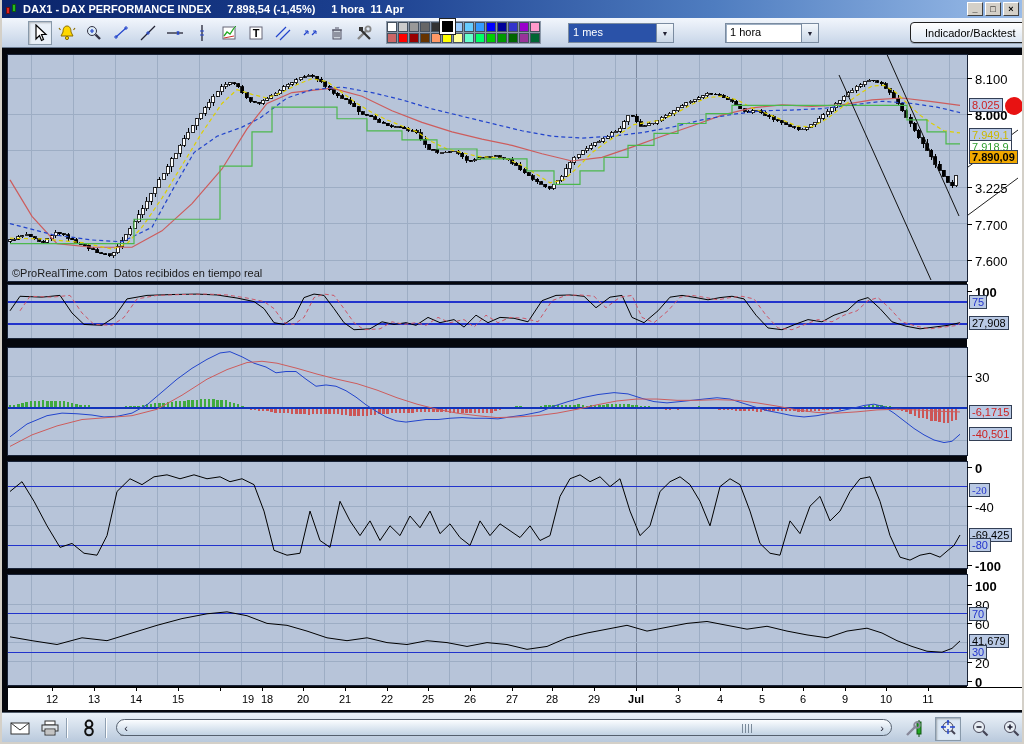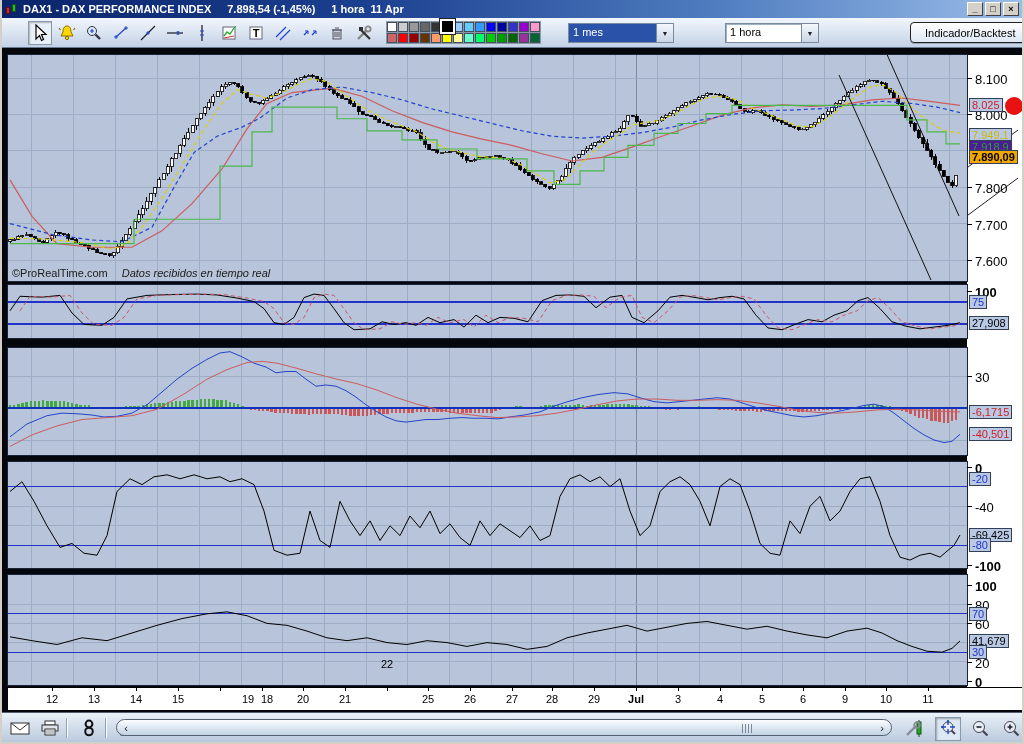--- a/index.html
+++ b/index.html
@@ -33,21 +33,21 @@
   .panel svg{display:block;}
   .gutterbg{position:absolute;background:#ffffff;}
   .xaxisbg{position:absolute;background:#ffffff;border-top:1px solid #000;}
   .axtick{position:absolute;width:5px;height:1px;background:#000;}
   .axlabel{position:absolute;font-size:13px;color:#000;white-space:nowrap;}
   .axbox{position:absolute;font-size:11px;line-height:12px;padding:0 2px;background:#b9c9e4;border:1px solid #333f55;white-space:nowrap;}
   .axbox.orange{background:#f0a800;font-weight:bold;}
   .xlabel{position:absolute;font-size:11px;color:#000;transform:translateX(-50%);}
   .xtick{position:absolute;width:1px;height:4px;background:#000;}
   .watermark{position:absolute;font-size:11px;color:#1a1a1a;white-space:nowrap;}
-  .watermark .it{font-style:italic;margin-left:14px;}
+  .watermark .it{margin-left:6px;}
   .reddot{position:absolute;border-radius:50%;}
   .overlay-svg{position:absolute;left:0;top:0;pointer-events:none;}
   
   .statusbar{position:absolute;left:0;top:712px;width:100%;height:30px;background:linear-gradient(#eaf1f8,#b9c9dc);border-top:1px solid #55606e;display:flex;align-items:center;}
   .statusbar .sicon{width:24px;height:22px;display:flex;align-items:center;justify-content:center;margin-left:6px;}
   .ssep{width:1px;height:20px;background:#8fa0b2;box-shadow:1px 0 0 #fff;margin:0 4px;}
   .hscroll{position:absolute;left:114px;top:6px;width:776px;height:17px;border:1px solid #55606e;border-radius:9px;background:linear-gradient(#fbfdff,#c2d3e4);display:flex;align-items:center;}
   .hscroll .arrow{width:18px;height:15px;display:flex;align-items:center;justify-content:center;font-size:11px;color:#223;}
   .hscroll .grip{position:absolute;left:625px;top:4px;display:flex;gap:2px;}
   .hscroll .grip i{display:block;width:1px;height:9px;background:#7a8a9a;}
@@ -709,30 +709,30 @@
           <polyline points="2,168.5999999999998 44,179.5199999999999 84,184.9799999999998 114,186.79999999999973 144,172.23999999999972 164,135.83999999999986 186,97.62000000000003 209,81.23999999999972 234,72.13999999999993 252,63.03999999999979 279,43.0199999999999 304,34.64800000000001 334,32.10000000000013 364,37.55999999999969 394,44.84000000000018 424,53.939999999999664 454,61.21999999999983 484,68.5 514,75.77999999999984 544,81.23999999999972 574,83.06000000000002 604,81.23999999999972 634,77.59999999999981 664,72.13999999999993 694,64.85999999999976 724,59.39999999999987 754,55.75999999999995 784,55.031999999999705 814,53.575999999999866 844,49.93599999999994 874,46.29600000000002 904,48.4800000000001 929,52.120000000000026 952,57.579999999999586" fill="none" stroke="#2244cc" stroke-width="1.2" shape-rendering="auto" stroke-dasharray="4,3"></polyline>
           <polyline points="2,183.15999999999983 34,183.88799999999975 74,187.528 104,194.0799999999999 119,188.62000000000003 134,172.23999999999972 154,143.12000000000003 174,110.35999999999976 194,77.59999999999981 214,48.4800000000001 229,34.64800000000001 244,39.379999999999974 259,43.0199999999999 274,37.55999999999969 289,29.5519999999996 304,23.727999999999597 319,26.639999999999922 334,37.55999999999969 349,48.4800000000001 364,57.579999999999586 379,64.85999999999976 394,71.04799999999989 409,76.87199999999989 424,86.69999999999993 439,93.97999999999978 454,97.62000000000003 469,101.25999999999995 484,102.35199999999999 499,103.80799999999982 514,110.35999999999976 529,119.45999999999988 542,127.83199999999977 556,124.91999999999976 570,112.17999999999972 584,97.62000000000003 599,86.69999999999993 614,77.59999999999981 626,69.59199999999971 639,67.40799999999996 654,64.85999999999976 669,57.579999999999586 684,49.2079999999997 699,42.6560000000001 714,41.19999999999961 729,44.84000000000018 744,52.84799999999962 759,58.67199999999963 774,64.85999999999976 789,71.04799999999989 804,71.7759999999998 819,63.76799999999972 834,52.120000000000026 849,40.472000000000016 864,31.008000000000088 876,30.279999999999845 888,37.55999999999969 900,49.2079999999997 912,60.12799999999979 924,68.5 936,75.77999999999984 952,77.96399999999993" fill="none" stroke="#ddd000" stroke-width="1.2" shape-rendering="auto" stroke-dasharray="4,3"></polyline>
           <path d="M2 188.62000000000003 H126 V164.23199999999997 H212 V111.088 H244 V76.87199999999989 H264 V52.120000000000026 H329 V63.76799999999972 H359 V75.77999999999984 H394 V84.87999999999997 H429 V93.97999999999978 H469 V103.80799999999982 H519 V115.81999999999996 H546 V129.28799999999993 H572 V115.81999999999996 H596 V102.35199999999999 H620 V90.33999999999986 H646 V78.32799999999972 H670 V68.5 H698 V58.67199999999963 H724 V50.29999999999974 H899 V64.85999999999976 H919 V76.87199999999989 H938 V88.88400000000001 H952 V88.88400000000001" fill="none" stroke="#4cb84c" stroke-width="1.2" shape-rendering="auto"></path>
           <line x1="877" y1="-5" x2="951" y2="161" stroke="#111" stroke-width="1" shape-rendering="auto"></line>
           <line x1="831" y1="20" x2="923" y2="225" stroke="#111" stroke-width="1" shape-rendering="auto"></line>
         </svg>
       </div>
       <div class="axtick" style="left: 965px; top: 30px;"></div>
       <div class="axlabel" style="left: 973px; top: 24px; font-weight: normal;">8.100</div>
       <div class="axtick" style="left: 965px; top: 66.4px;"></div>
-      <div class="axlabel" style="left: 973px; top: 60.4px; font-weight: normal;">8.000</div>
+      <div class="axlabel" style="left: 973px; top: 60.4px; font-weight: bold;">8.000</div>
       <div class="axtick" style="left: 965px; top: 139.2px;"></div>
-      <div class="axlabel" style="left: 973px; top: 133.2px; font-weight: normal;">7.800</div>
+      <div class="axlabel" style="left: 973px; top: 133.2px; font-weight: normal;">3.225</div>
       <div class="axtick" style="left: 965px; top: 175.6px;"></div>
       <div class="axlabel" style="left: 973px; top: 169.6px; font-weight: normal;">7.700</div>
       <div class="axtick" style="left: 965px; top: 212px;"></div>
       <div class="axlabel" style="left: 973px; top: 206px; font-weight: normal;">7.600</div>
       <div class="axbox" style="left: 967px; top: 50.3px; color: rgb(204, 34, 34); background: rgb(185, 201, 228);">8.025</div>
       <div class="axbox" style="left: 967px; top: 79.966px; color: rgb(203, 184, 0); background: rgb(185, 201, 228);">7.949,1</div>
-      <div class="axbox" style="left: 967px; top: 91.614px; color: rgb(47, 158, 47); background: #4c1d95;">7.918,9</div>
+      <div class="axbox" style="left: 967px; top: 91.614px; color: rgb(47, 158, 47); background: #ffffff;">7.918,9</div>
       <div class="axbox orange" style="left: 967px; top: 101.806px; color: rgb(0, 0, 0); background: rgb(240, 168, 0);">7.890,09</div>
       <div class="reddot" style="left: 1003px; top: 49px; width: 18px; height: 18px; background: rgb(232, 18, 18); z-index: 5;"></div>
       <div class="watermark" style="left: 10px; top: 219px; z-index: 3;"><span>©ProRealTime.com</span><span class="it">Datos recibidos en tiempo real</span></div>
       <div class="panel" style="left: 5px; top: 236px; width: 961px; height: 55px;">
         <svg width="959" height="53" viewBox="0 0 959 53" shape-rendering="crispEdges">
           <line x1="23" y1="0" x2="23" y2="53" stroke="#9dadc4" stroke-width="1"></line>
           <line x1="65" y1="0" x2="65" y2="53" stroke="#9dadc4" stroke-width="1"></line>
           <line x1="107" y1="0" x2="107" y2="53" stroke="#9dadc4" stroke-width="1"></line>
           <line x1="149" y1="0" x2="149" y2="53" stroke="#9dadc4" stroke-width="1"></line>
           <line x1="191" y1="0" x2="191" y2="53" stroke="#9dadc4" stroke-width="1"></line>
@@ -1057,21 +1057,21 @@
           <line x1="0" y1="83.4" x2="959" y2="83.4" stroke="#2233cc" stroke-width="1.2"></line>
           <polyline points="2,29.5 14,19.7 26,39.3 39,63.8 52,85.36 64,81.44 76,91.24 89,93.2 99,73.6 109,29.5 122,16.759999999999998 134,22.64 146,14.8 159,12.84 172,16.759999999999998 186,12.84 199,16.759999999999998 212,14.8 222,19.7 234,16.759999999999998 246,22.64 256,49.1 266,88.3 279,93.2 292,91.24 302,49.1 312,78.5 322,85.36 332,39.3 342,58.9 352,73.6 362,58.9 372,78.5 382,63.8 392,73.6 402,54 412,65.75999999999999 422,49.1 432,71.64 442,61.839999999999996 452,75.56 462,83.4 472,58.9 482,73.6 492,61.839999999999996 502,68.69999999999999 512,75.56 522,63.8 532,78.5 542,73.6 552,34.4 562,16.759999999999998 572,12.84 582,19.7 592,14.8 602,24.6 612,16.759999999999998 622,49.1 632,73.6 642,63.8 652,29.5 662,19.7 672,14.8 682,22.64 692,39.3 702,63.8 712,24.6 722,16.759999999999998 732,22.64 742,49.1 752,81.44 762,91.24 772,93.2 782,58.9 792,71.64 802,44.2 812,34.4 822,58.9 832,49.1 842,29.5 852,16.759999999999998 862,14.8 872,39.3 882,73.6 892,95.16 902,98.1 912,93.2 922,91.24 932,95.16 940,88.3 946,83.4 952,73.012" fill="none" stroke="#000000" stroke-width="1" shape-rendering="auto"></polyline>
         </svg>
       </div>
       <div class="axtick" style="left: 965px; top: 419px;"></div>
       <div class="axlabel" style="left: 973px; top: 413px; font-weight: bold;">0</div>
       <div class="axtick" style="left: 965px; top: 458.2px;"></div>
       <div class="axlabel" style="left: 973px; top: 452.2px; font-weight: normal;">-40</div>
       <div class="axtick" style="left: 965px; top: 517px;"></div>
       <div class="axlabel" style="left: 973px; top: 511px; font-weight: bold;">-100</div>
-      <div class="axbox" style="left: 967px; top: 424px; color: rgb(34, 51, 204);">-20</div>
+      <div class="axbox" style="left: 967px; top: 435px; color: rgb(34, 51, 204); font-family: Liberation Serif, serif;">-20</div>
       <div class="axbox" style="left: 967px; top: 480.012px; color: rgb(0, 0, 0);">-69,425</div>
       <div class="axbox" style="left: 967px; top: 490.4px; color: rgb(34, 51, 204);">-80</div>
       <div class="panel" style="left: 5px; top: 526px; width: 961px; height: 112px;">
         <svg width="959" height="110" viewBox="0 0 959 110" shape-rendering="crispEdges">
           <line x1="23" y1="0" x2="23" y2="110" stroke="#9dadc4" stroke-width="1"></line>
           <line x1="65" y1="0" x2="65" y2="110" stroke="#9dadc4" stroke-width="1"></line>
           <line x1="107" y1="0" x2="107" y2="110" stroke="#9dadc4" stroke-width="1"></line>
           <line x1="149" y1="0" x2="149" y2="110" stroke="#9dadc4" stroke-width="1"></line>
           <line x1="191" y1="0" x2="191" y2="110" stroke="#9dadc4" stroke-width="1"></line>
           <line x1="233" y1="0" x2="233" y2="110" stroke="#9dadc4" stroke-width="1"></line>
@@ -1125,21 +1125,21 @@
       <div class="xlabel" style="left: 176px; top: 645px;">15</div>
       <div class="xtick" style="left: 218px; top: 639px;"></div>
       <div class="xlabel" style="left: 218px; top: 645px; margin-left: 47px;">18</div>
       <div class="xtick" style="left: 260px; top: 639px;"></div>
       <div class="xlabel" style="left: 246px; top: 645px;">19</div>
       <div class="xtick" style="left: 301px; top: 639px;"></div>
       <div class="xlabel" style="left: 301px; top: 645px;">20</div>
       <div class="xtick" style="left: 343px; top: 639px;"></div>
       <div class="xlabel" style="left: 343px; top: 645px;">21</div>
       <div class="xtick" style="left: 385px; top: 639px;"></div>
-      <div class="xlabel" style="left: 385px; top: 610px; text-align: center;">22</div>
+      <div class="xlabel" style="left: 385px; top: 645px; text-align: center;">22</div>
       <div class="xtick" style="left: 426px; top: 639px;"></div>
       <div class="xlabel" style="left: 426px; top: 645px;">25</div>
       <div class="xtick" style="left: 468px; top: 639px;"></div>
       <div class="xlabel" style="left: 468px; top: 645px; text-align: center;">26</div>
       <div class="xtick" style="left: 510px; top: 639px;"></div>
       <div class="xlabel" style="left: 510px; top: 645px; text-align: center;">27</div>
       <div class="xtick" style="left: 550px; top: 639px;"></div>
       <div class="xlabel" style="left: 550px; top: 645px;">28</div>
       <div class="xtick" style="left: 592px; top: 639px;"></div>
       <div class="xlabel" style="left: 592px; top: 645px;">29</div>

